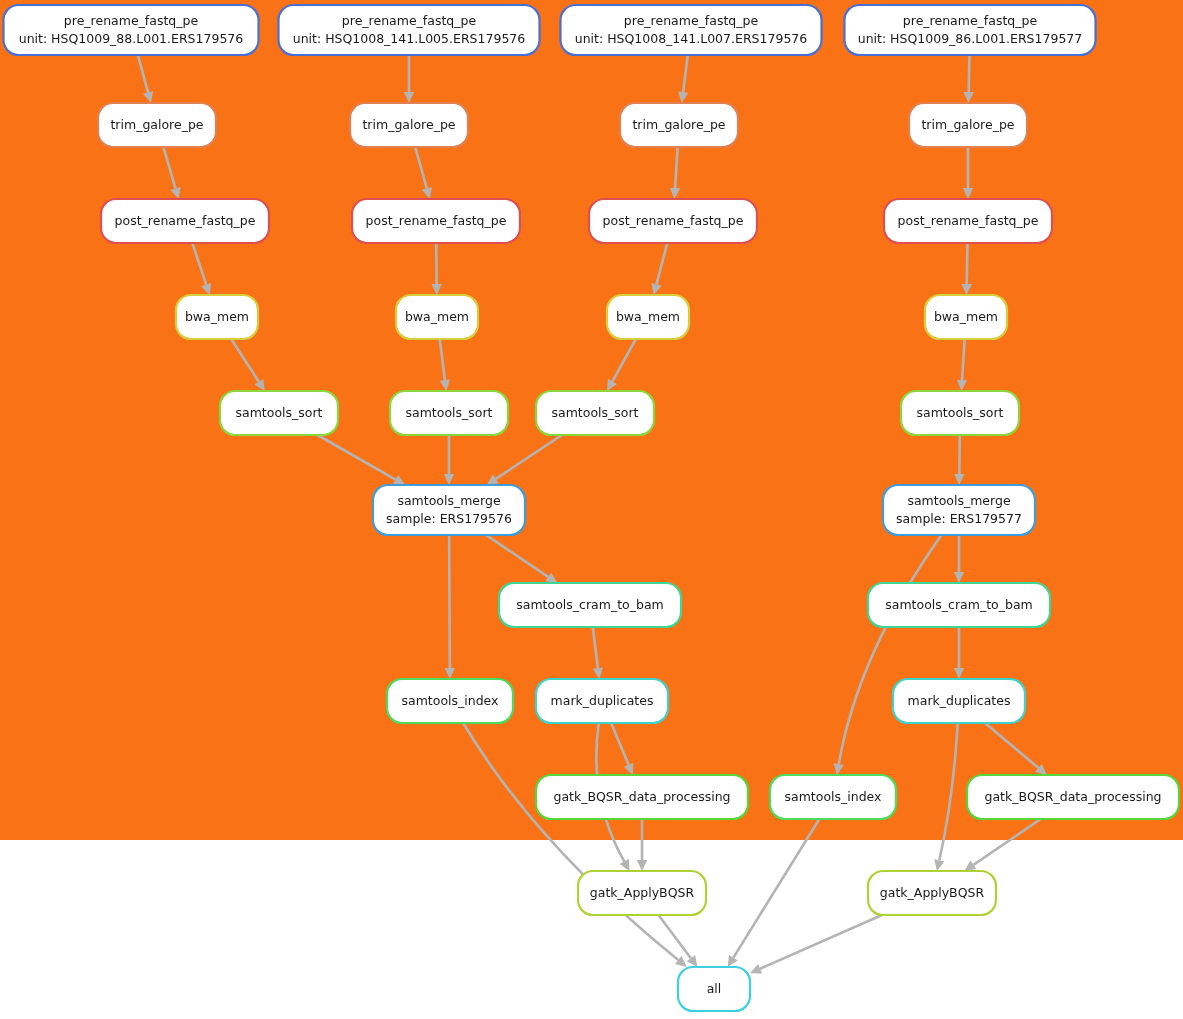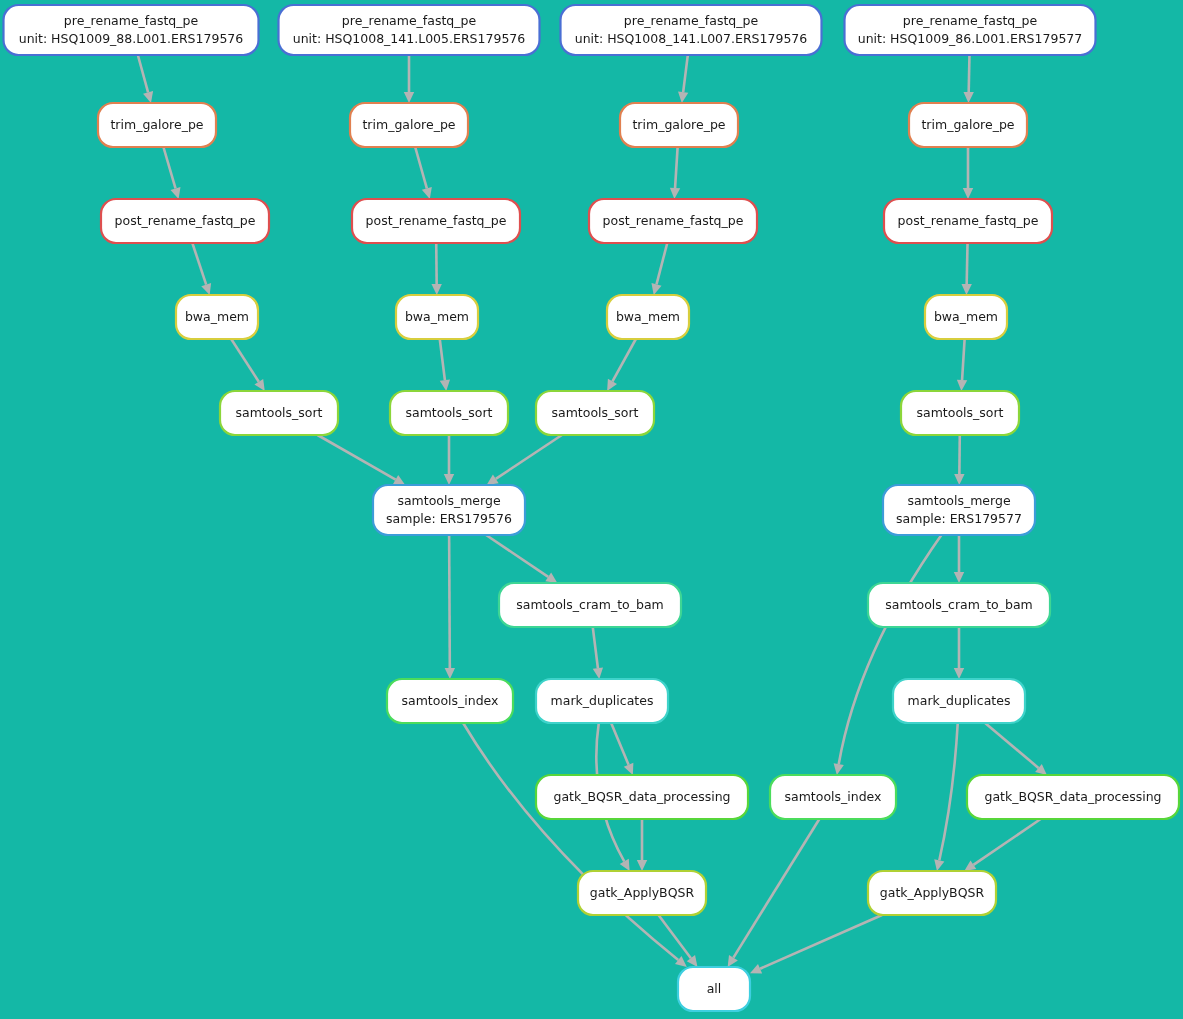--- a/index.html
+++ b/index.html
@@ -10,22 +10,22 @@
   }
   body {
     width: 1183px;
     height: 1019px;
     font-family: "DejaVu Sans", sans-serif;
     overflow: hidden;
   }
   #dag-root {
     position: relative;
     width: 1183px;
-    height: 1019px;
-    background: #14b8a6;
+    height: 840px;
+    background: #f97316;
   }
   svg#dag-svg {
     position: absolute;
     top: 0;
     left: 0;
     width: 1183px;
     height: 1019px;
     display: block;
   }
   .node-box {

